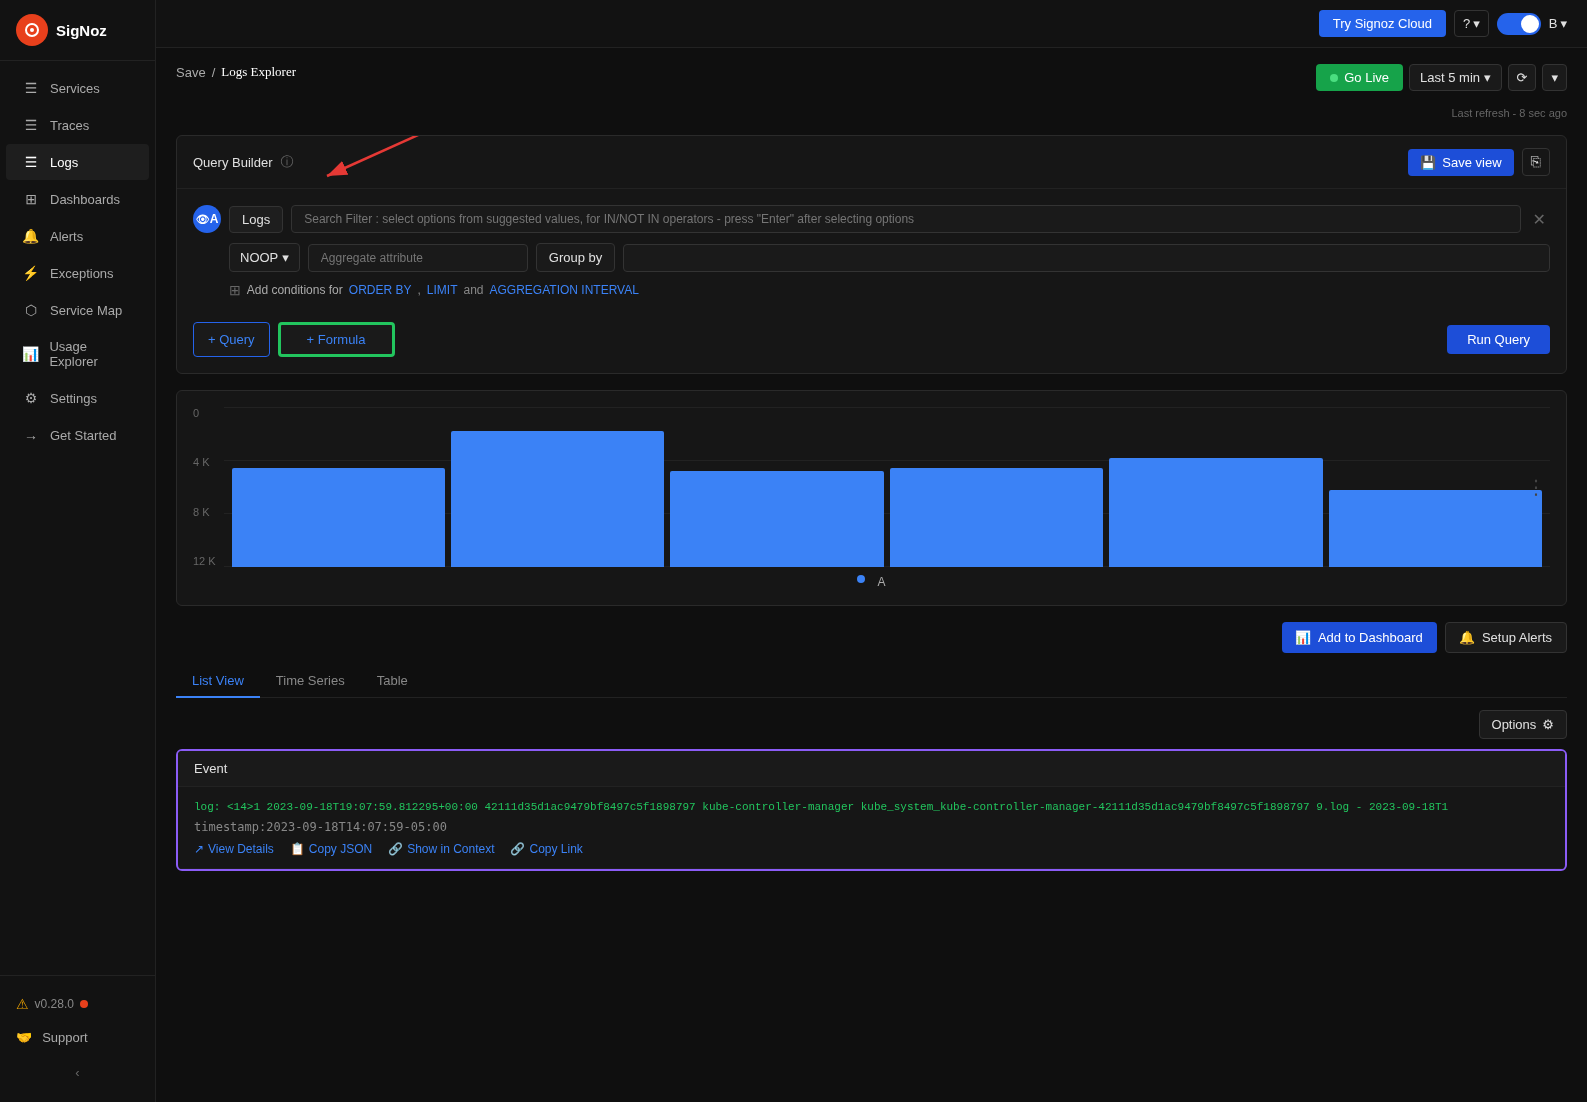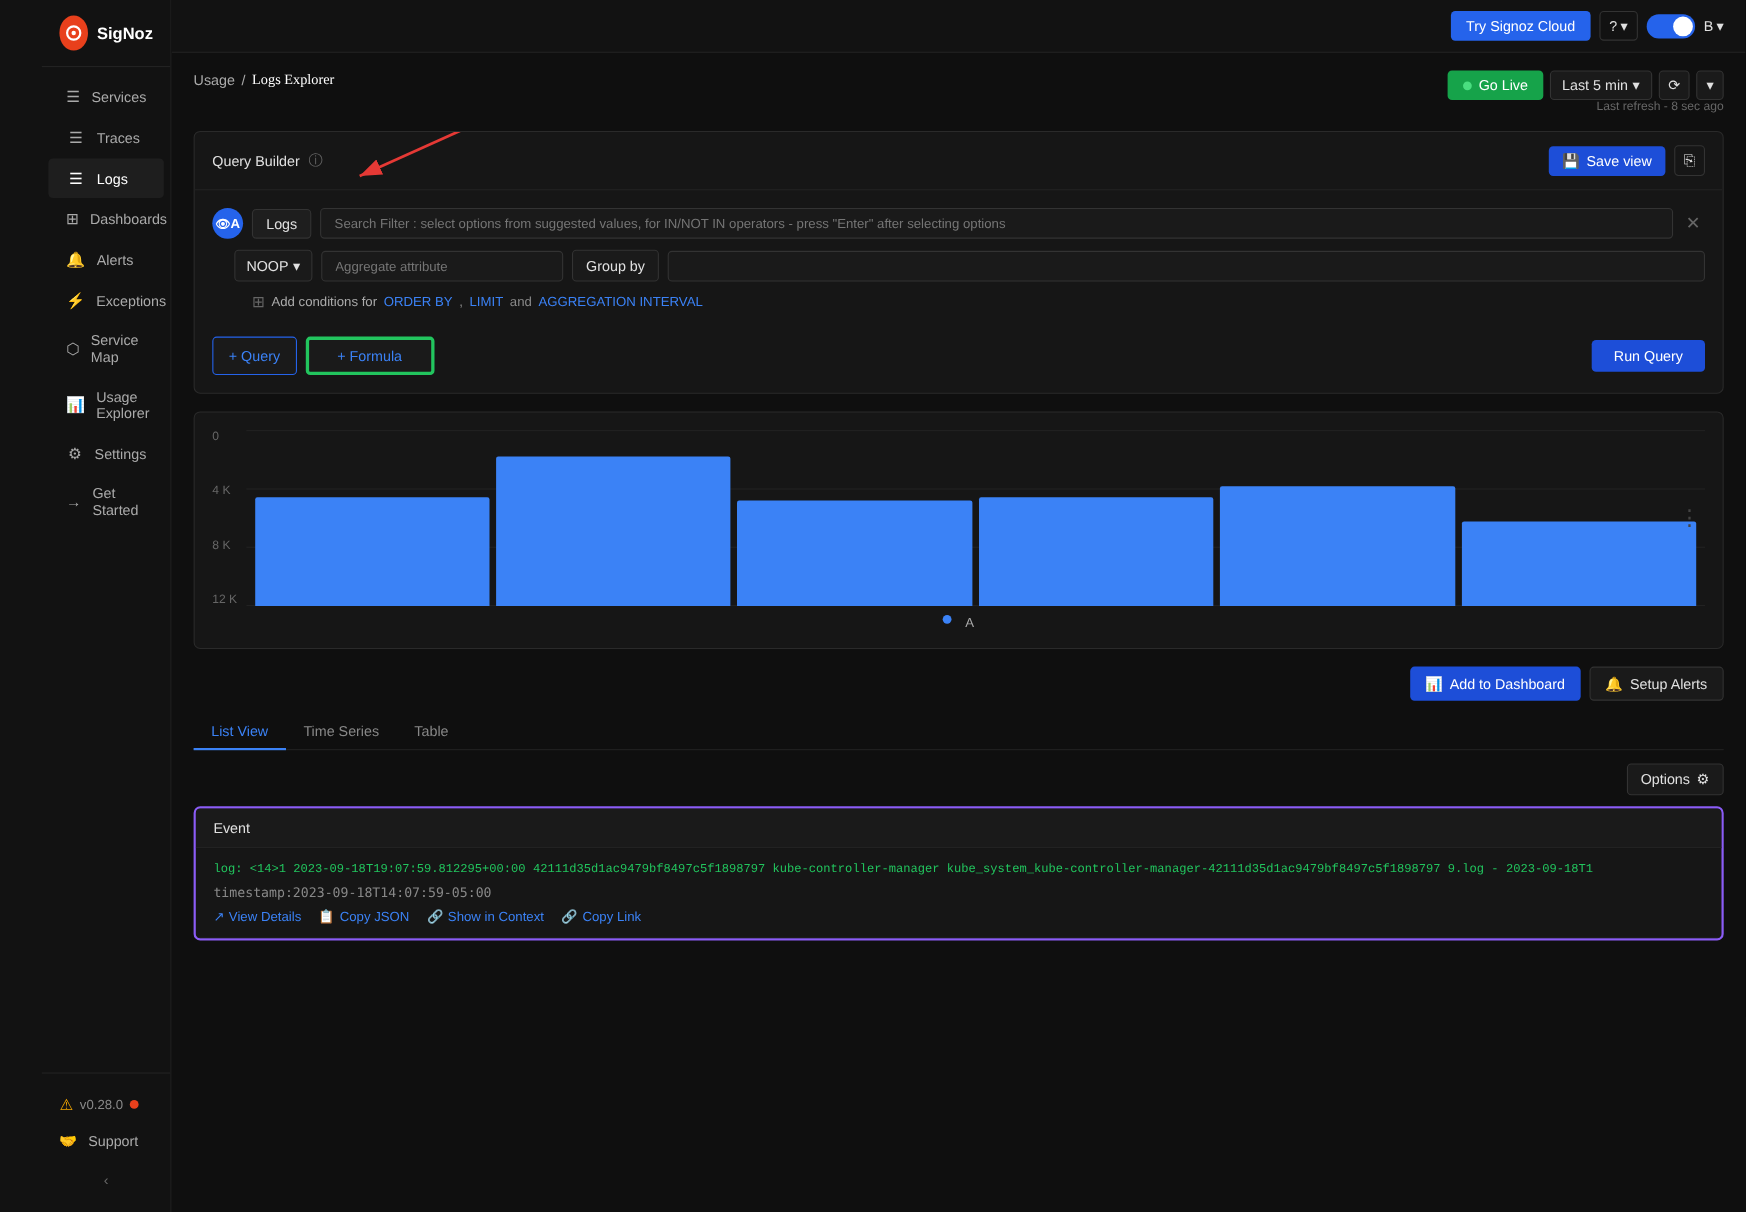--- a/index.html
+++ b/index.html
@@ -16,21 +16,20 @@
     
     .sidebar {
       width: 156px;
       background: #121212;
       display: flex;
       flex-direction: column;
       border-right: 1px solid #222;
       flex-shrink: 0;
       height: 100vh;
       overflow-y: auto;
-      padding-left: 38px;
     }
     .sidebar-logo {
       display: flex;
       align-items: center;
       gap: 8px;
       padding: 14px 16px;
       border-bottom: 1px solid #222;
     }
     .logo-icon {
       width: 32px;
@@ -299,21 +298,21 @@
       cursor: pointer;
       font-size: 16px;
       padding: 0 4px;
     }
 
     .aggregate-row {
       display: flex;
       align-items: center;
       gap: 8px;
       margin-bottom: 10px;
-      margin-left: 20px;
+      margin-left: 36px;
     }
     .noop-select {
       background: #1a1a1a;
       border: 1px solid #333;
       color: #e0e0e0;
       padding: 6px 10px;
       border-radius: 4px;
       font-size: 13px;
       cursor: pointer;
       display: flex; align-items: center; gap: 4px;
@@ -691,25 +690,25 @@
         <span>B</span>
         <span>▾</span>
       </button>
     </div>
   </header>
 
   <div class="page-content">
 
     <div style="display:flex; align-items:flex-start; justify-content:space-between; margin-bottom:16px;">
       <div class="page-breadcrumb">
-        <span class="breadcrumb-link">Usage</span>
+        <span class="breadcrumb-link">Save</span>
         <span class="breadcrumb-sep">/</span>
         <span class="current">Logs Explorer</span>
       </div>
-      <div style="display:flex; flex-direction:column; align-items:flex-end; gap:0;">
+      <div style="display:flex; flex-direction:column; align-items:flex-end; gap:16px;">
         <div style="display:flex; gap:6px; align-items:center;">
           <button class="go-live-btn">
             <span class="live-dot"></span>
             <span>Go Live</span>
           </button>
           <div class="time-selector">
             <span>Last 5 min</span>
             <span>▾</span>
           </div>
           <button class="icon-btn">⟳</button>

